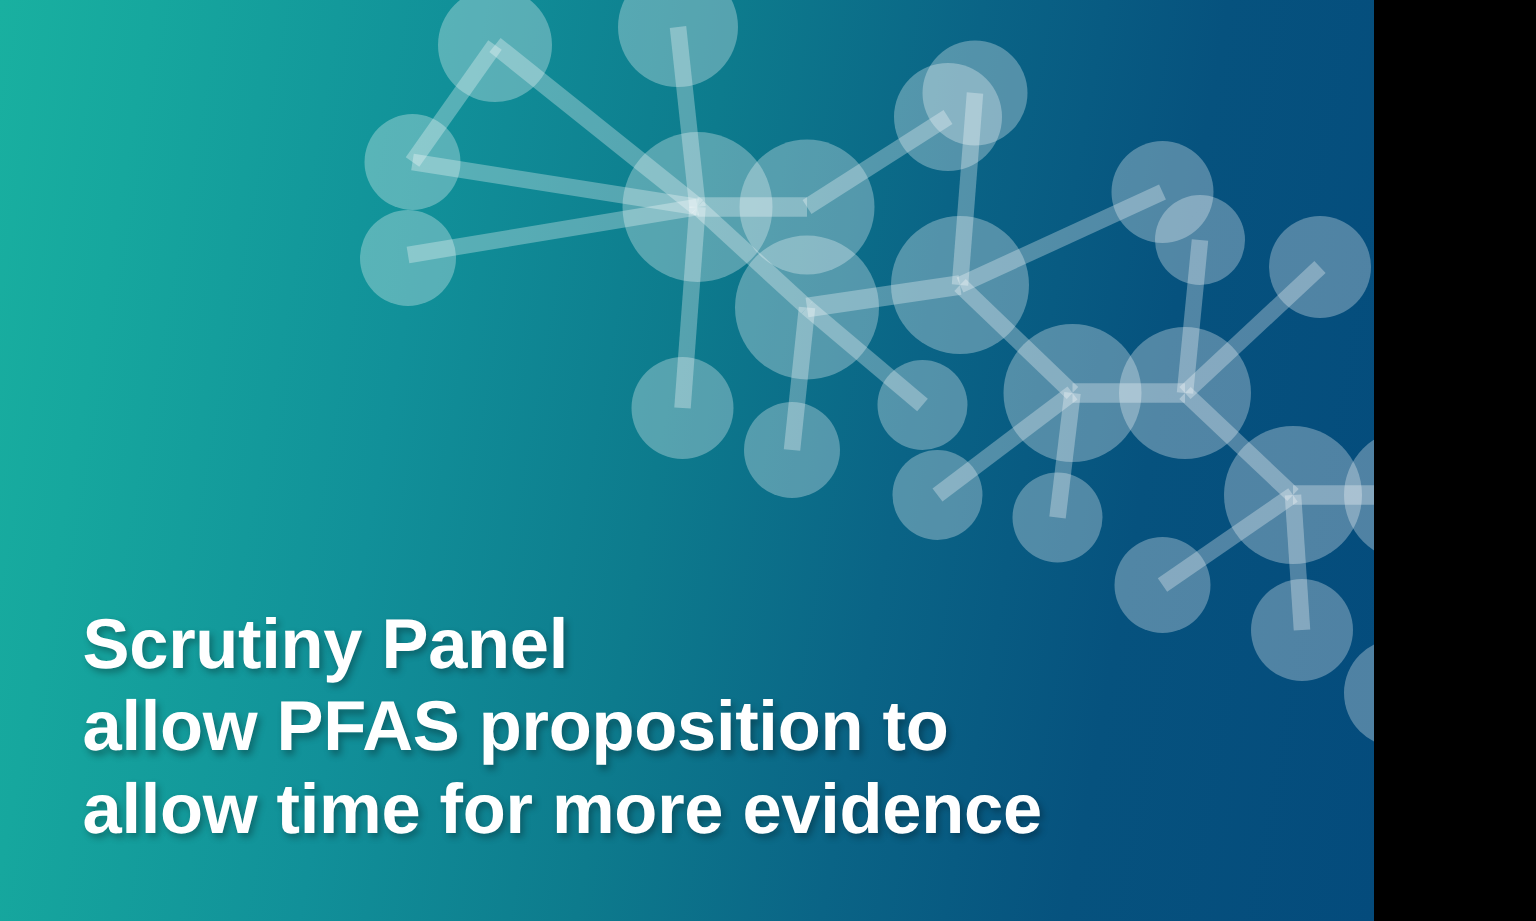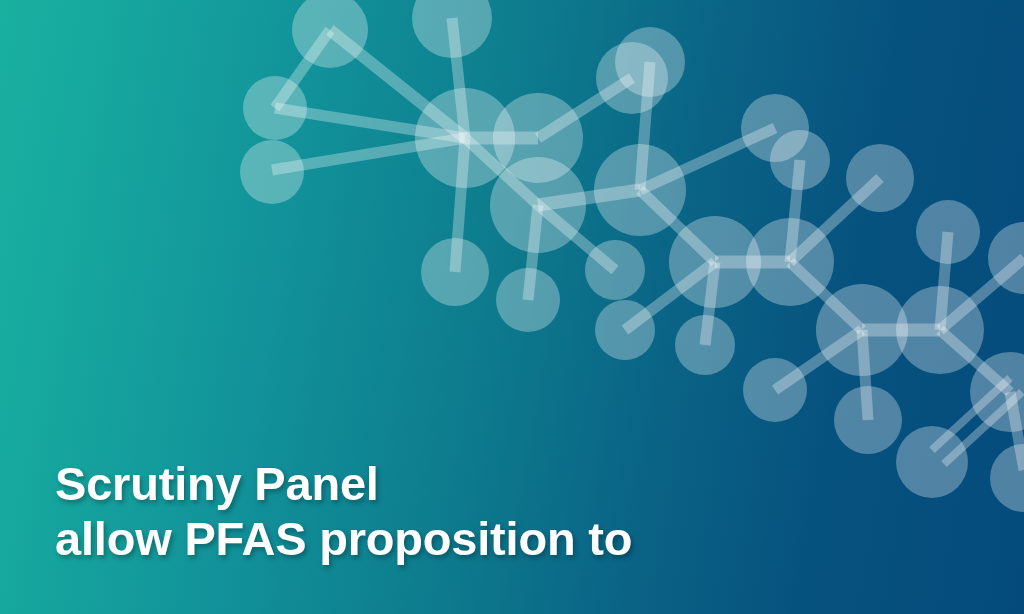--- a/index.html
+++ b/index.html
@@ -2,21 +2,21 @@
 <html><head>
 <meta charset="utf-8">
 <style>
   html, body {
     margin: 0;
     padding: 0;
     background: #000;
   }
   #banner {
     position: relative;
-    width: 1024px;
+    width: 916px;
     height: 614px;
     overflow: hidden;
     font-family: "Liberation Sans", sans-serif;
   }
   #bg-gradient {
     position: absolute;
     inset: 0;
     background: linear-gradient(100deg,
         #19b0a0 0%,
         #16a79e 10%,
@@ -136,15 +136,16 @@
         <circle class="mol-node" cx="932" cy="462" r="36"></circle>
         <circle class="mol-node" cx="1024" cy="478" r="34"></circle>
       </g>
 
     </svg>
   </div>
 
   <h1 id="headline">
     <span class="line">Scrutiny Panel</span>
     <span class="line">allow PFAS proposition to</span>
+    <span class="line">allow time for more evidence</span>
   </h1>
 
 </div>
 
 </body></html>

